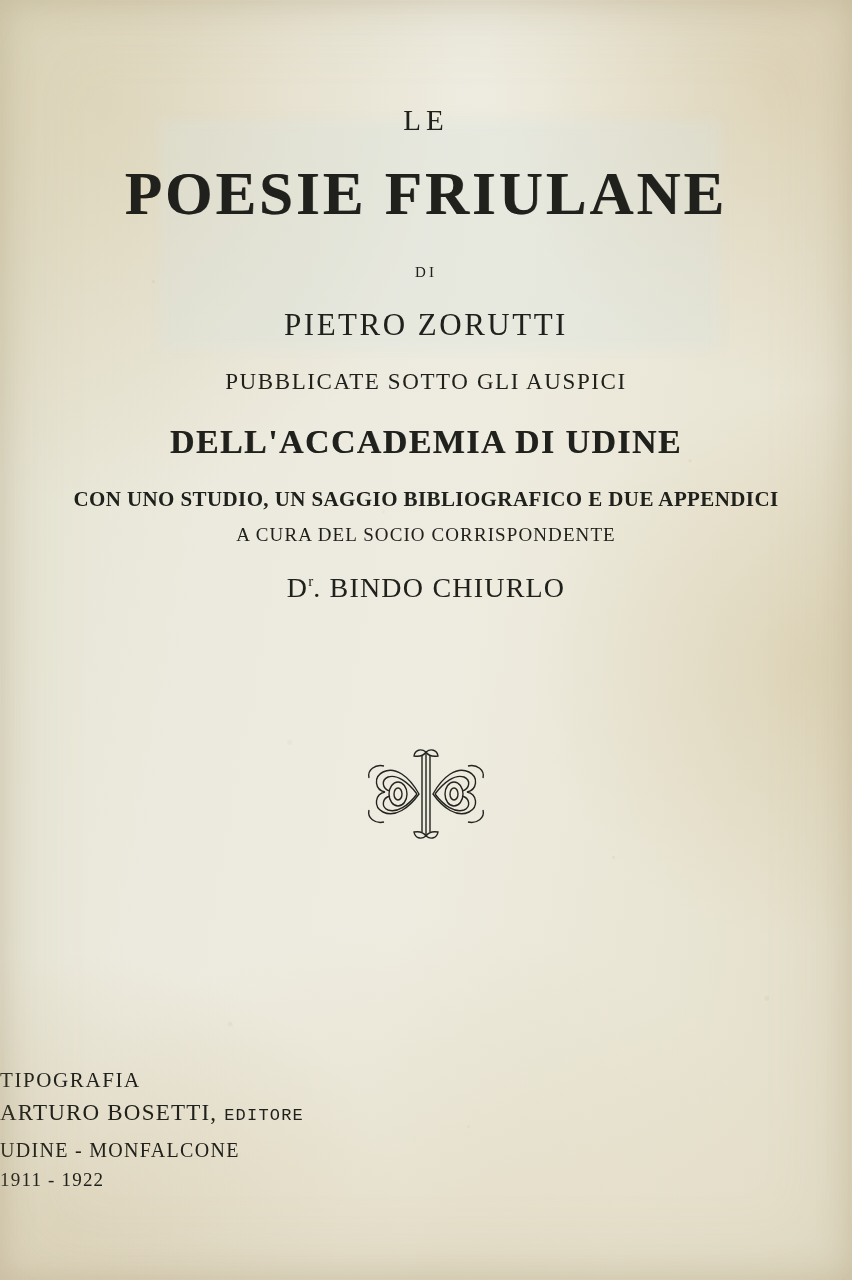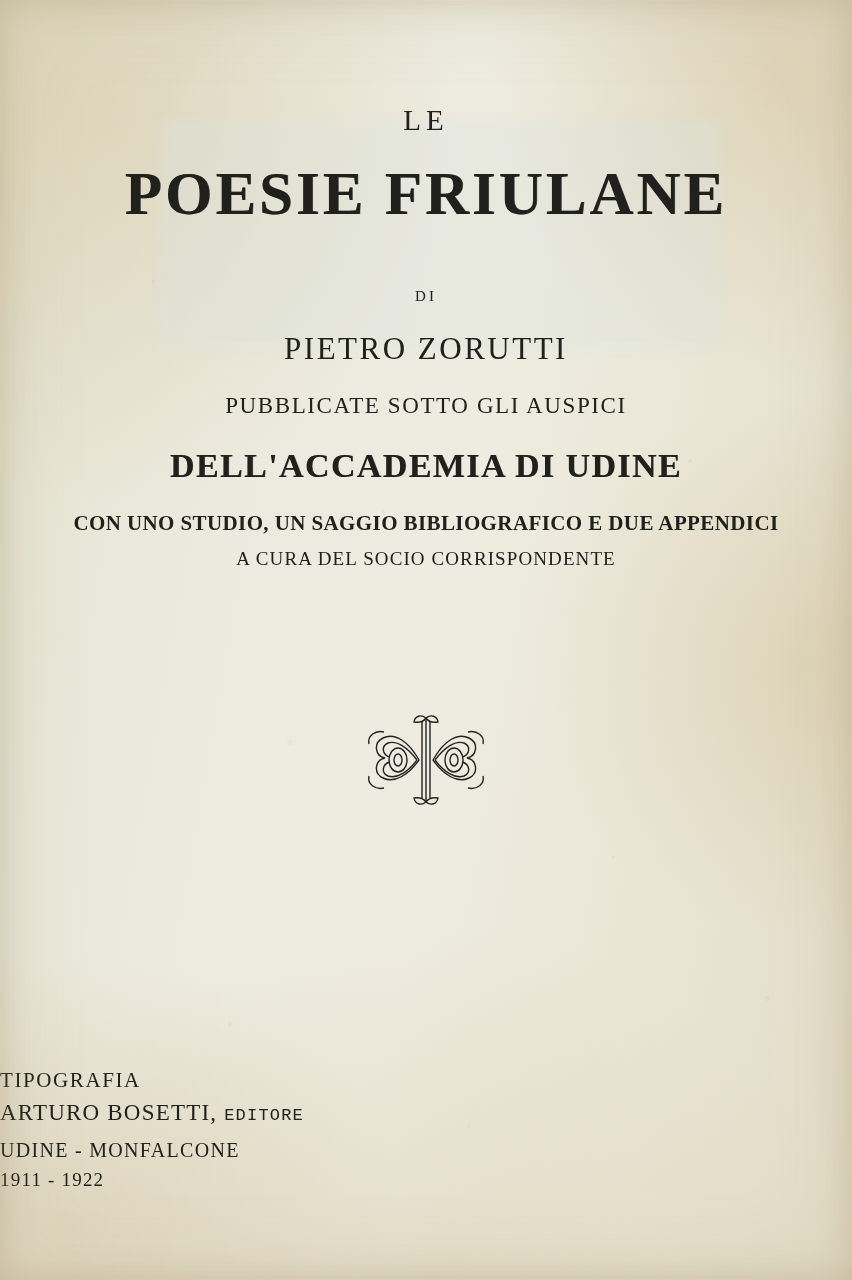--- a/index.html
+++ b/index.html
@@ -76,21 +76,21 @@
   .l-main {
     margin-top: 26px;
     font-size: 61px;
     font-weight: 700;
     letter-spacing: 3px;
     line-height: 1;
     text-shadow: 0.5px 0 0 rgba(30,30,25,0.55);
   }
 
   .l-di {
-    margin-top: 64px;
+    margin-top: 40px;
     font-size: 15px;
     letter-spacing: 3px;
   }
 
   .l-author {
     margin-top: 26px;
     font-size: 31px;
     letter-spacing: 2.5px;
     font-weight: 400;
   }
@@ -202,20 +202,23 @@
     <div class="l-author">PIETRO ZORUTTI</div>
 
     <div class="l-sub1">PUBBLICATE SOTTO GLI AUSPICI</div>
 
     <div class="l-academy">DELL'ACCADEMIA DI UDINE</div>
 
     <div class="l-sub2">CON UNO STUDIO, UN SAGGIO BIBLIOGRAFICO E DUE APPENDICI</div>
 
     <div class="l-sub3">A CURA DEL SOCIO CORRISPONDENTE</div>
 
+    <div class="l-editor">
+      <span>D</span><span class="sup">r</span><span>.&nbsp;</span><span>BINDO CHIURLO</span>
+    </div>
 
     <div class="ornament">
       <svg width="150" height="96" viewBox="0 0 150 96" fill="none" stroke="#232420" stroke-width="1.4">
 
         <line x1="71" y1="10" x2="71" y2="86"></line>
         <line x1="75" y1="6" x2="75" y2="90"></line>
         <line x1="79" y1="10" x2="79" y2="86"></line>
 
         <path d="M68 48 C58 30 44 20 32 26 C22 31 24 44 34 46 C24 48 22 61 32 66 C44 72 58 62 68 48 Z"></path>
         <path d="M66 48 C57 36 46 28 37 31 C30 34 31 43 39 45"></path>

